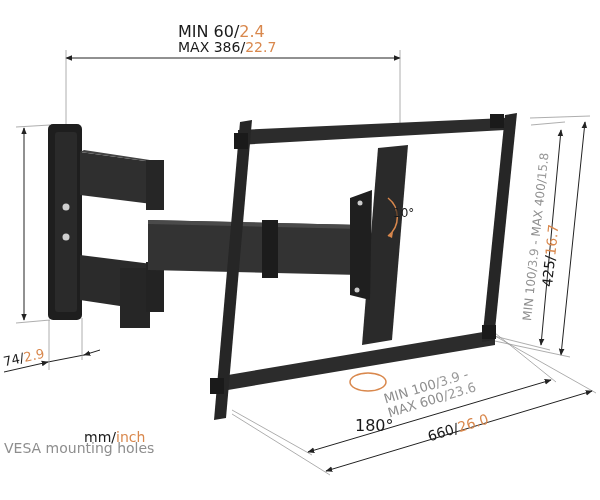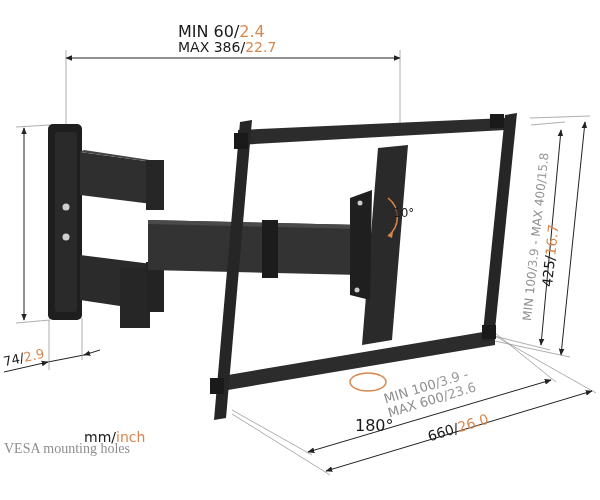--- a/index.html
+++ b/index.html
@@ -118,13 +118,13 @@
 
 <div class="lbl g" style="left:382px;top:392px;transform:rotate(-17deg);transform-origin:left top;font-size:13px;"><span>MIN 100/</span><span class="go">3.9</span><span> -</span></div>
 <div class="lbl g" style="left:386px;top:406px;transform:rotate(-17deg);transform-origin:left top;font-size:13px;"><span>MAX 600/</span><span class="go">23.6</span></div>
 
 <div class="lbl" style="left:426px;top:430px;transform:rotate(-17deg);transform-origin:left top;font-size:14px;"><span>660</span><span>/</span><span class="o">26.0</span></div>
 
 <div class="lbl" style="left:393px;top:206px;font-size:12px;">10°</div>
 <div class="lbl" style="left:355px;top:382px;font-size:16px;margin-top:36px;">180°</div>
 
 <div class="lbl" style="left:84px;top:430px;font-size:14px;"><span>mm</span><span>/</span><span class="o">inch</span></div>
-<div class="lbl g" style="left:4px;top:441px;font-size:14px;font-family:Liberation Serif, serif;">VESA mounting holes</div>
+<div class="lbl g" style="left:4px;top:441px;font-size:14px;">VESA mounting holes</div>
 
 </body></html>

